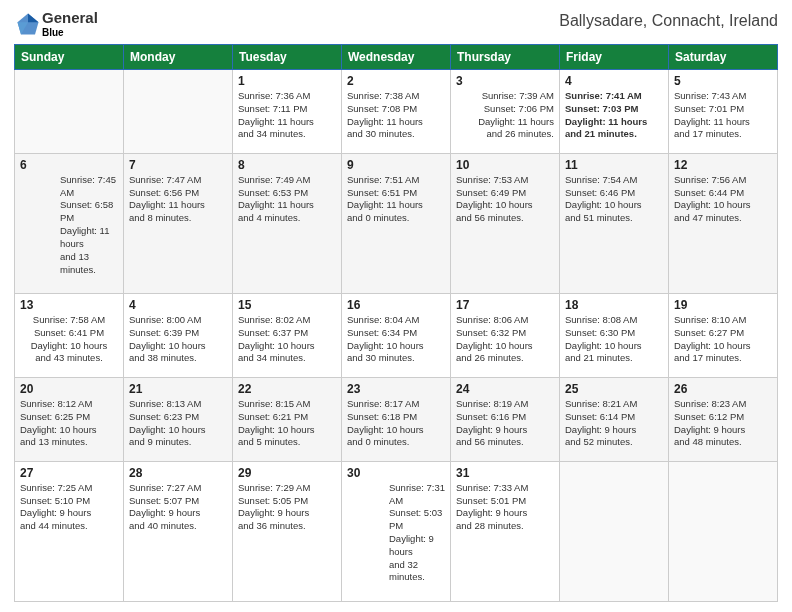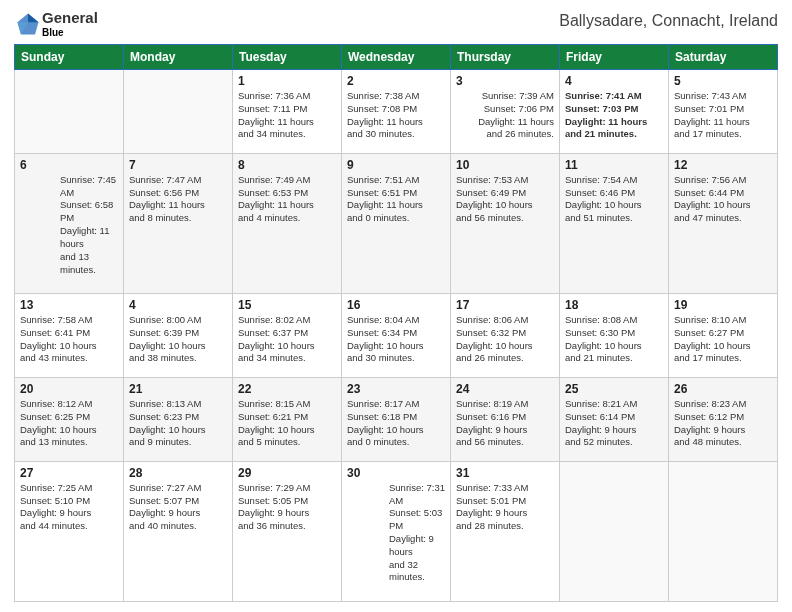--- a/index.html
+++ b/index.html
@@ -231,21 +231,21 @@
             <span class="day-number">12</span>
             <div class="day-info" style="white-space: pre-line;">Sunrise: 7:56 AM
 Sunset: 6:44 PM
 Daylight: 10 hours
 and 47 minutes.</div>
           </td>
         </tr>
         <tr class="row-3">
           <td>
             <span class="day-number">13</span>
-            <div class="day-info" style="white-space: pre-line;">Sunrise: 7:58 AM
+            <div class="day-info" style="white-space: pre-line; text-align: center;">Sunrise: 7:58 AM
 Sunset: 6:41 PM
 Daylight: 10 hours
 and 43 minutes.</div>
           </td>
           <td>
             <span class="day-number">4</span>
             <div class="day-info" style="white-space: pre-line;">Sunrise: 8:00 AM
 Sunset: 6:39 PM
 Daylight: 10 hours
 and 38 minutes.</div>

